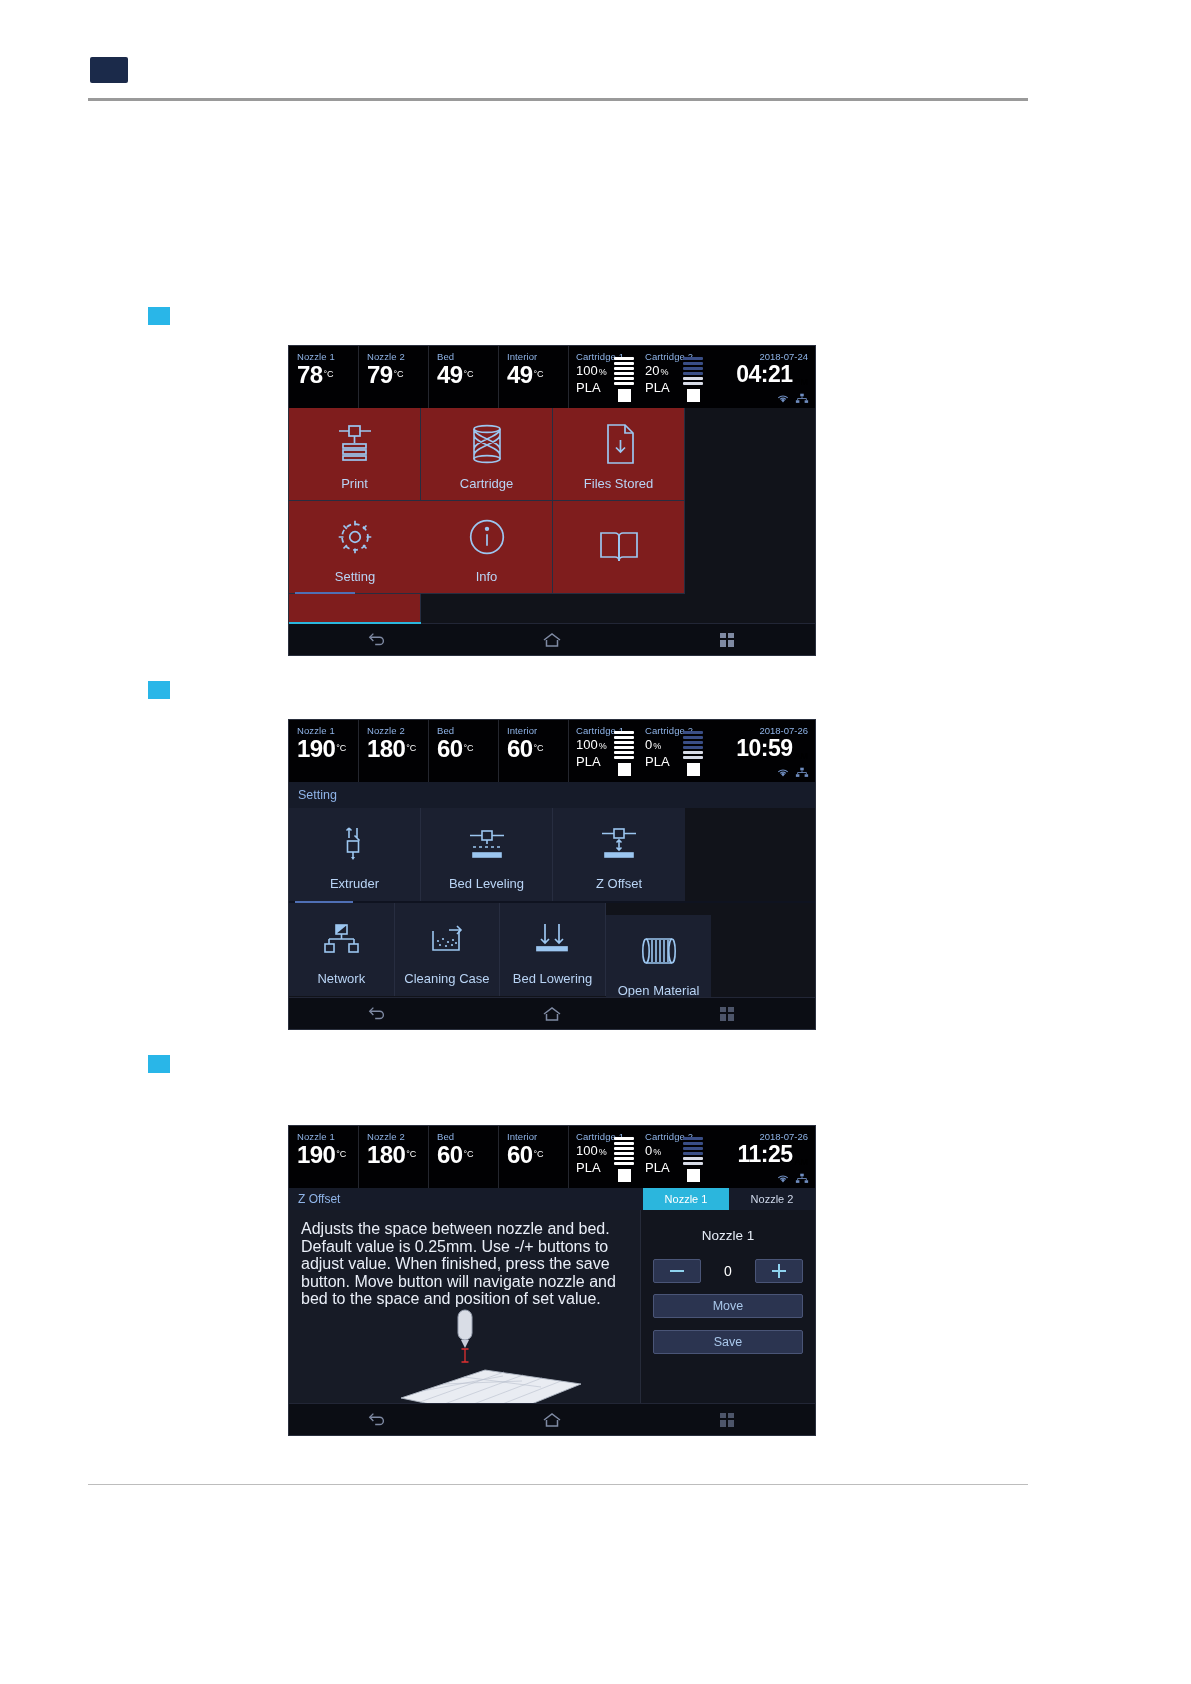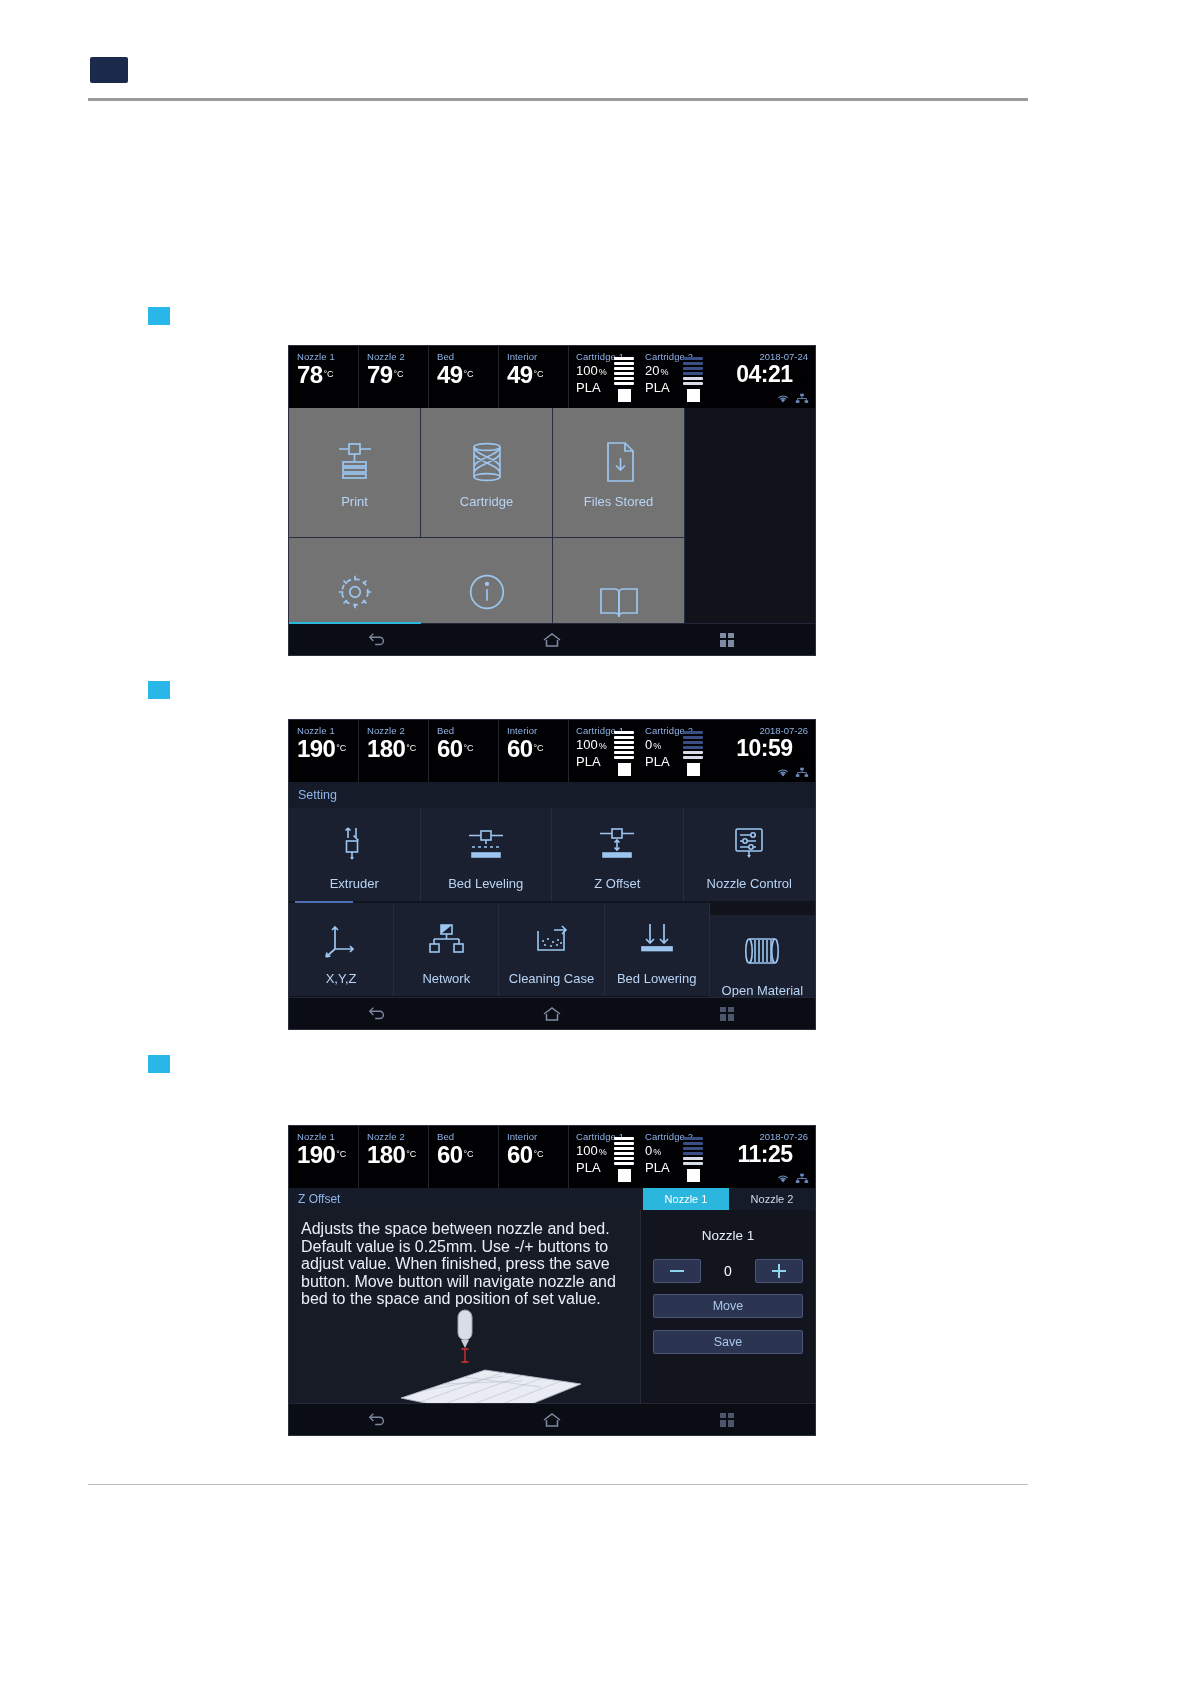--- a/index.html
+++ b/index.html
@@ -78,22 +78,22 @@
   }
   .clk-date{font-size:9.5px;color:#8fb4e8;line-height:11px;}
   .clk-time{font-size:23px;color:#ffffff;font-weight:700;line-height:25px;letter-spacing:-.5px;}
   .clk-ampm{font-size:9px;font-weight:400;margin-left:2px;vertical-align:bottom;}
   .clk-icons{position:absolute;right:6px;bottom:4px;display:flex;gap:5px;align-items:flex-end;}
   .ico-wifi,.ico-lan{width:14px;height:11px;}
 
   
   .tilegrid{display:flex;flex-wrap:wrap;}
   .tile{
-    width:132px;height:130px;box-sizing:border-box;
-    background:#737373;border-right:1px solid #272d40;border-bottom:1px solid #272d40;
+    width:132px;height:93px;box-sizing:border-box;
+    background:#7f1d1d;border-right:1px solid #272d40;border-bottom:1px solid #272d40;
     display:flex;flex-direction:column;align-items:center;justify-content:center;
     position:relative;
   }
   .tile:nth-child(4n){border-right:none;}
   .tile-ico{height:52px;display:flex;align-items:center;justify-content:center;}
   .tile-label{
     font-size:13px;color:#b9d4f5;margin-top:6px;white-space:nowrap;
   }
   .tile.accent-underline::after{
     content:"";position:absolute;left:6px;bottom:-1px;width:60px;height:2px;background:#4f6fb5;
@@ -464,53 +464,25 @@
             <g stroke="#9cc6f0" stroke-width="1.6" fill="none">
               <rect x="18" y="7" width="10" height="9"></rect>
               <path d="M6 11.5h12 M28 11.5h12"></path>
               <path d="M23 18v10 M20.5 20.5 23 18l2.5 2.5 M20.5 25.5 23 28l2.5-2.5"></path>
               <rect x="9" y="31" width="28" height="4" fill="#9cc6f0"></rect>
             </g>
           </svg>
       </div>
       <div class="tile-label">Z Offset</div>
     </div>
-    <div class="tile4">
-      <div class="tile-ico">
-        <svg width="44" height="44" viewBox="0 0 44 44">
-            <g stroke="#9cc6f0" stroke-width="1.6" fill="none">
-              <rect x="9" y="7" width="26" height="22" rx="1.5"></rect>
-              <path d="M13 13h16 M13 19h16 M13 25h16"></path>
-              <circle cx="26" cy="13" r="2.2" fill="#1b2030"></circle>
-              <circle cx="18" cy="19" r="2.2" fill="#1b2030"></circle>
-              <circle cx="24" cy="25" r="2.2" fill="#1b2030"></circle>
-              <path d="M22 29v4"></path>
-              <path d="M20 33h4l-2 3z" fill="#9cc6f0" stroke="none"></path>
-            </g>
-          </svg>
-      </div>
-      <div class="tile-label">Nozzle Control</div>
-    </div>
   </div>
 
   <div class="row-sep"></div>
 
   <div class="tiles-5">
-    <div class="tile5">
-      <div class="tile-ico">
-        <svg width="44" height="44" viewBox="0 0 44 44">
-            <g stroke="#9cc6f0" stroke-width="1.7" fill="none">
-              <path d="M16 32V10 M13 13l3-3 3 3"></path>
-              <path d="M16 32h18 M31 29l3 3-3 3"></path>
-              <path d="M16 32 7 40 M7 40l1-4.5 M7 40l4.5-1"></path>
-            </g>
-          </svg>
-      </div>
-      <div class="tile-label">X,Y,Z</div>
-    </div>
     <div class="tile5">
       <div class="tile-ico">
         <svg width="44" height="44" viewBox="0 0 44 44">
             <g stroke="#9cc6f0" stroke-width="1.6" fill="none">
               <rect x="17" y="8" width="11" height="9"></rect>
               <path d="M17 8h11l-11 9z" fill="#9cc6f0" stroke="none"></path>
               <path d="M22.5 17v5 M10 22h25 M10 22v5 M35 22v5"></path>
               <rect x="6" y="27" width="9" height="8"></rect>
               <rect x="30" y="27" width="9" height="8"></rect>
             </g>

